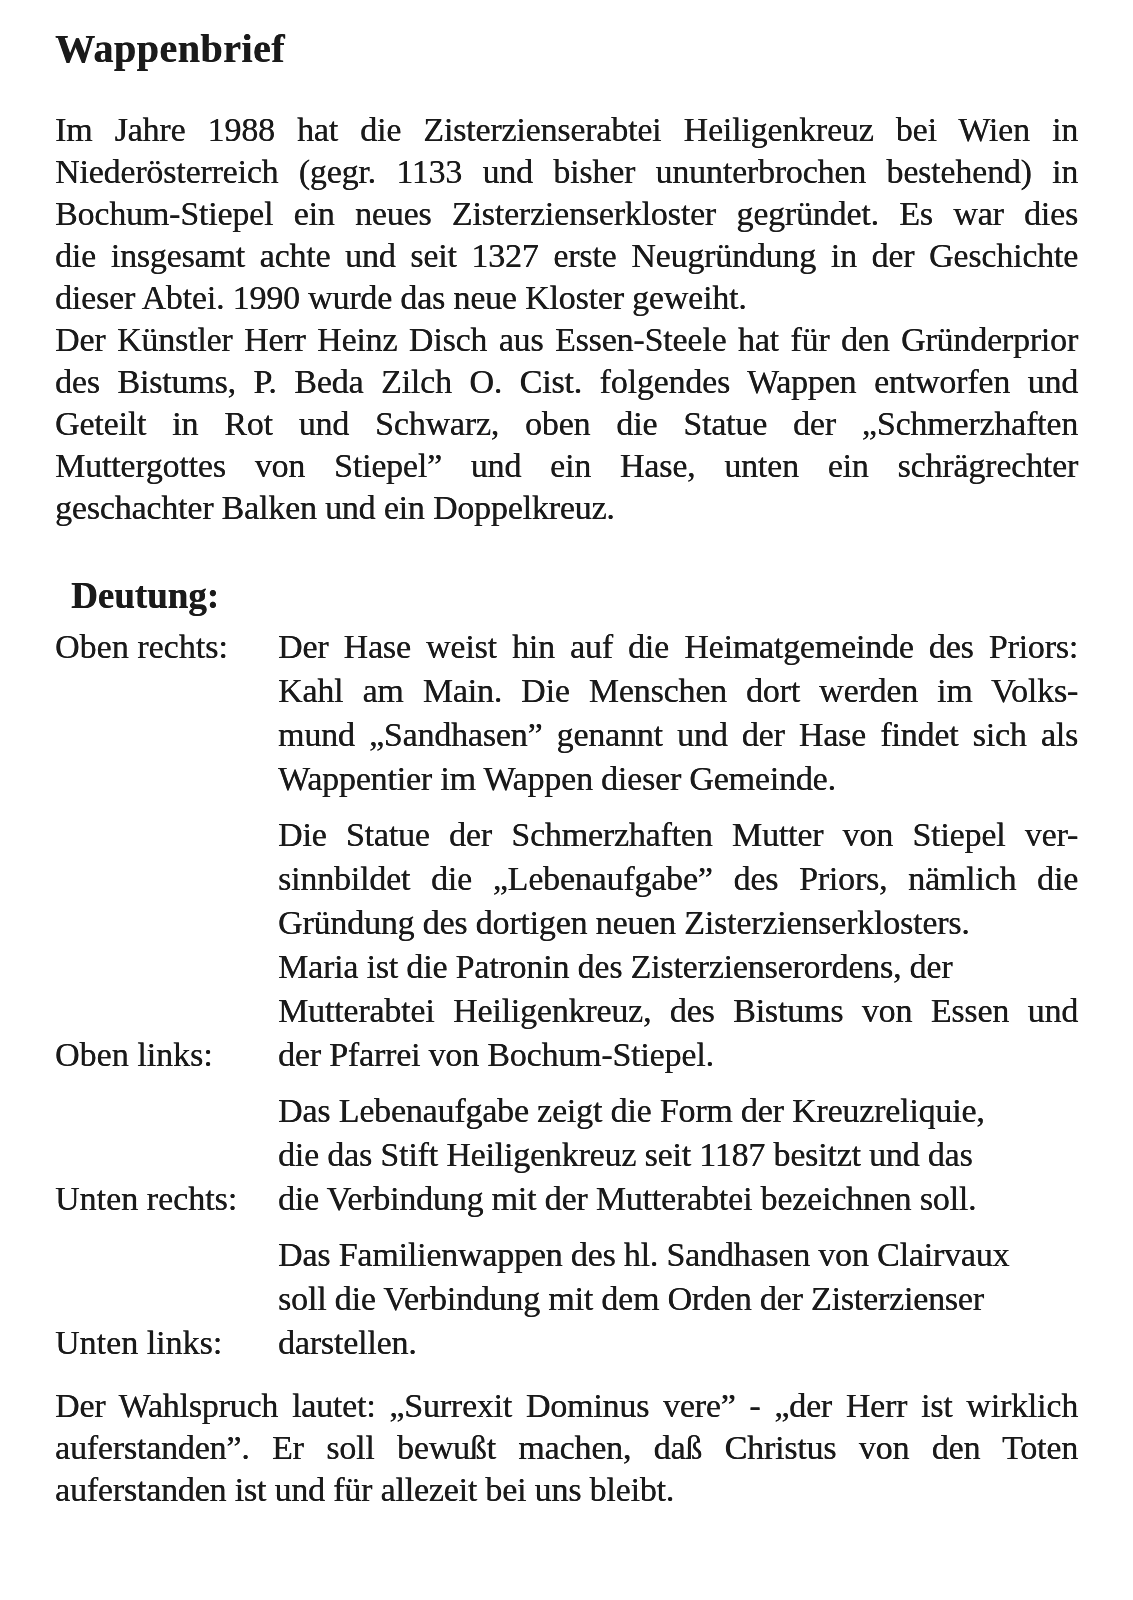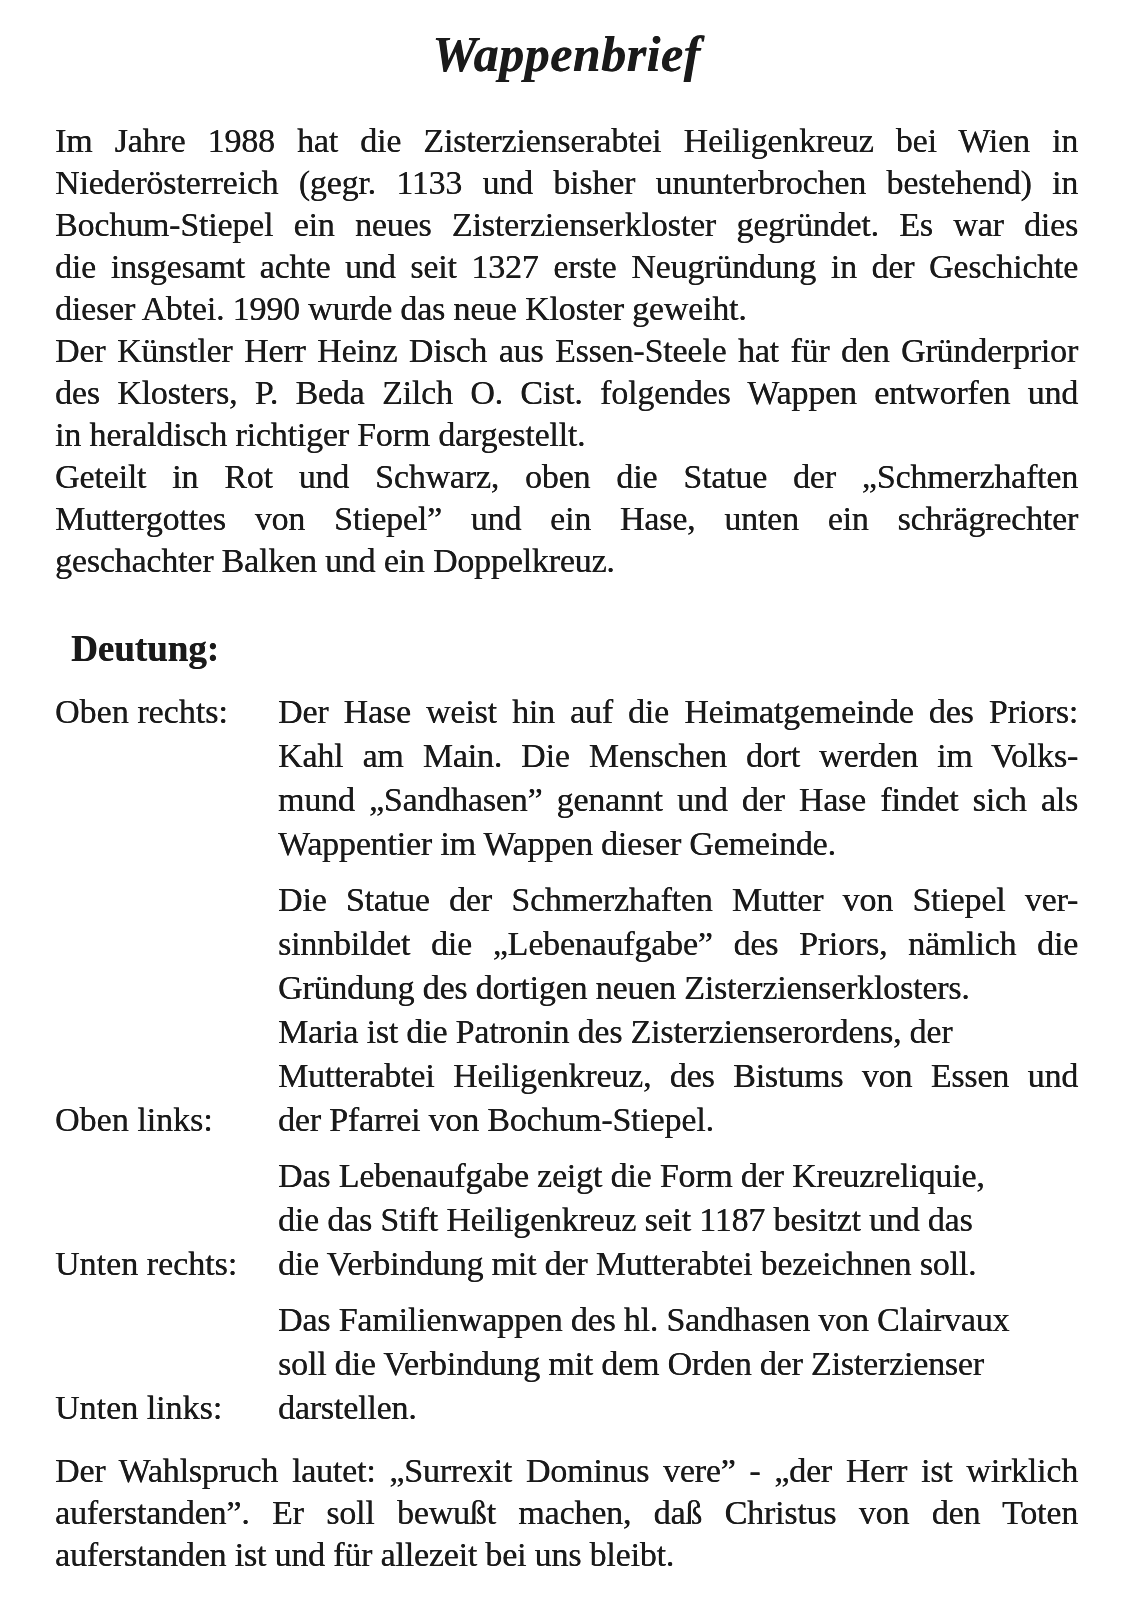--- a/index.html
+++ b/index.html
@@ -13,26 +13,24 @@
   }
   .page {
     box-sizing: border-box;
     width: 1133px;
     height: 1600px;
     padding: 25px 55px 0 55px;
     background: #ffffff;
   }
   .title {
     margin: 0;
-    text-align: center;
-    font-size: 50px;
+    font-size: 40px;
     font-weight: 700;
     letter-spacing: 0.5px;
     text-shadow: 0.4px 0 0 currentColor;
-    font-style: italic;
   }
   .intro {
     margin-top: 37px;
     font-size: 34px;
     line-height: 42px;
   }
   .line {
     white-space: nowrap;
     letter-spacing: -0.2px;
     text-shadow: 0.3px 0 0 currentColor;
@@ -43,21 +41,21 @@
   }
   .heading {
     margin: 46px 0 0 16px;
     font-size: 37px;
     font-weight: 700;
     line-height: 42px;
     text-shadow: 0.4px 0 0 currentColor;
     font-family: Liberation Serif, serif;
   }
   .deutung-list {
-    margin-top: 20px;
+    margin-top: 8px;
     font-size: 34px;
     line-height: 44px;
   }
   .entry { display: flex; margin-top: 0; }
   .entry + .entry { margin-top: 12px; align-items: flex-end; }
   .entry .label { flex: 0 0 223px; width: 223px; text-shadow: 0.3px 0 0 currentColor; }
   .entry .body { flex: 1 1 auto; min-width: 0; }
   .closing {
     margin-top: 20px;
     font-size: 34px;
@@ -70,22 +68,21 @@
 <div class="page">
   <h1 class="title">Wappenbrief</h1>
 
   <div class="intro">
       <div class="line j">Im Jahre 1988 hat die Zisterzienserabtei Heiligenkreuz bei Wien in</div>
       <div class="line j">Niederösterreich (gegr. 1133 und bisher ununterbrochen bestehend) in</div>
       <div class="line j">Bochum-Stiepel ein neues Zisterzienserkloster gegründet. Es war dies</div>
       <div class="line j">die insgesamt achte und seit 1327 erste Neugründung in der Geschichte</div>
       <div class="line">dieser Abtei. 1990 wurde das neue Kloster geweiht.</div>
       <div class="line j">Der Künstler Herr Heinz Disch aus Essen-Steele hat für den Gründerprior</div>
-      <div class="line j">des Klosters, P. Beda Zilch O. Cist. folgendes Wappen entworfen und</div>
-      <div class="line">in heraldisch richtiger Form dargestellt.</div>
+      <div class="line j">des Bistums, P. Beda Zilch O. Cist. folgendes Wappen entworfen und</div>
       <div class="line j">Geteilt in Rot und Schwarz, oben die Statue der „Schmerzhaften</div>
       <div class="line j">Muttergottes von Stiepel” und ein Hase, unten ein schrägrechter</div>
       <div class="line">geschachter Balken und ein Doppelkreuz.</div>
     </div>
 
   <h2 class="heading">Deutung:</h2>
 
   <div class="deutung-list">
       <div class="entry">
         <div class="label">Oben rechts:</div>

